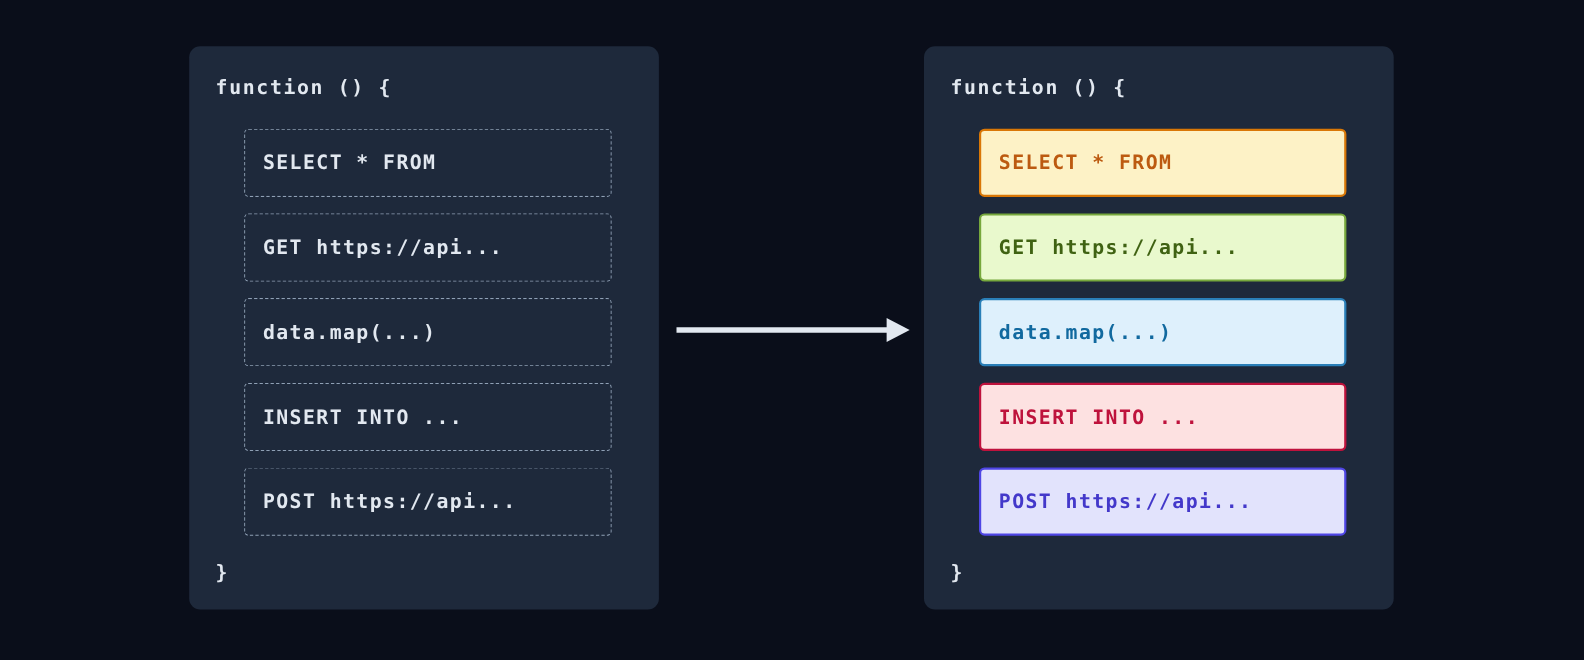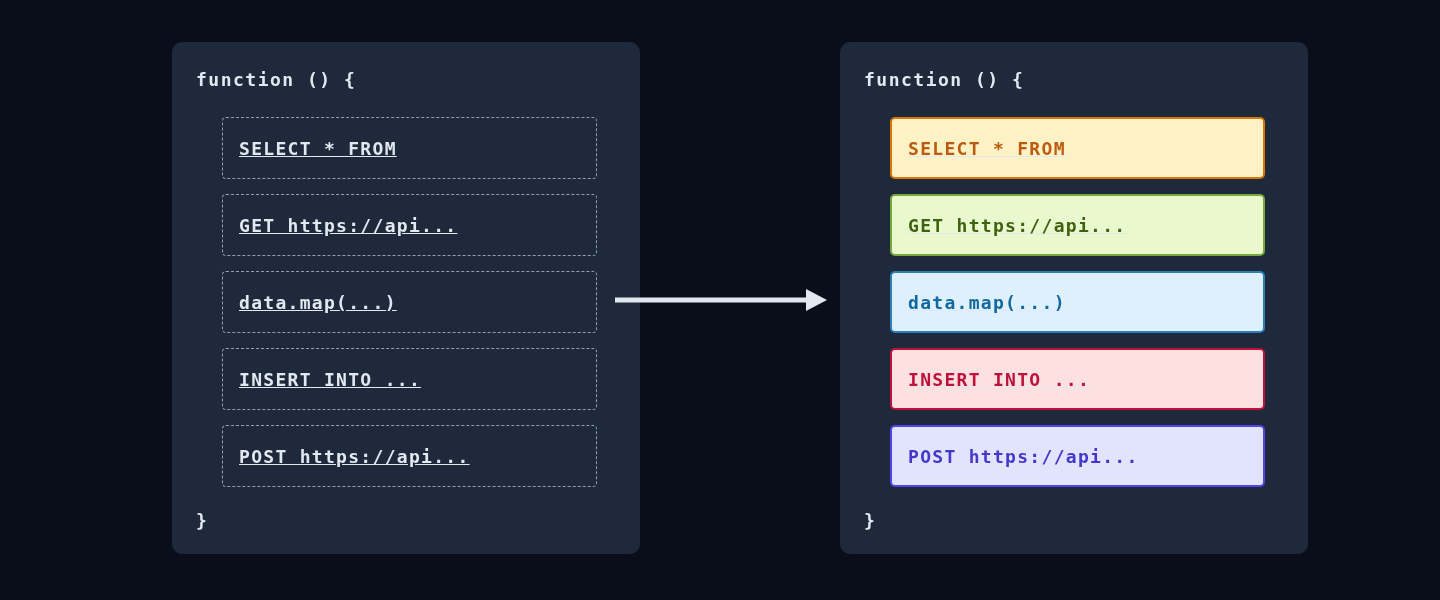--- a/index.html
+++ b/index.html
@@ -8,42 +8,41 @@
     width: 1440px;
     height: 600px;
     background: #0a0e1a;
     font-family: "DejaVu Sans Mono", "Liberation Mono", monospace;
     font-weight: bold;
     overflow: hidden;
   }
   .panel {
     position: absolute;
     top: 42px;
-    width: 468px;
+    width: 427px;
     height: 512px;
     box-sizing: border-box;
     background: #1e293b;
     border-radius: 10px;
     padding: 26px 24px 0 24px;
     color: #e2e8f0;
   }
   .panel.left  { left: 172px; }
   .panel.right { left: 840px; }
   .fn-line {
     font-size: 18px;
     line-height: 24px;
     letter-spacing: 1.5px;
     white-space: pre;
   }
   .stack {
     margin: 25px 19px 0 26px;
     display: flex;
     flex-direction: column;
     gap: 15px;
-    text-decoration: underline;
   }
   .code-box {
     height: 62px;
     box-sizing: border-box;
     display: flex;
     align-items: center;
     padding: 0 16px;
     font-size: 18px;
     letter-spacing: 1.3px;
     white-space: pre;

